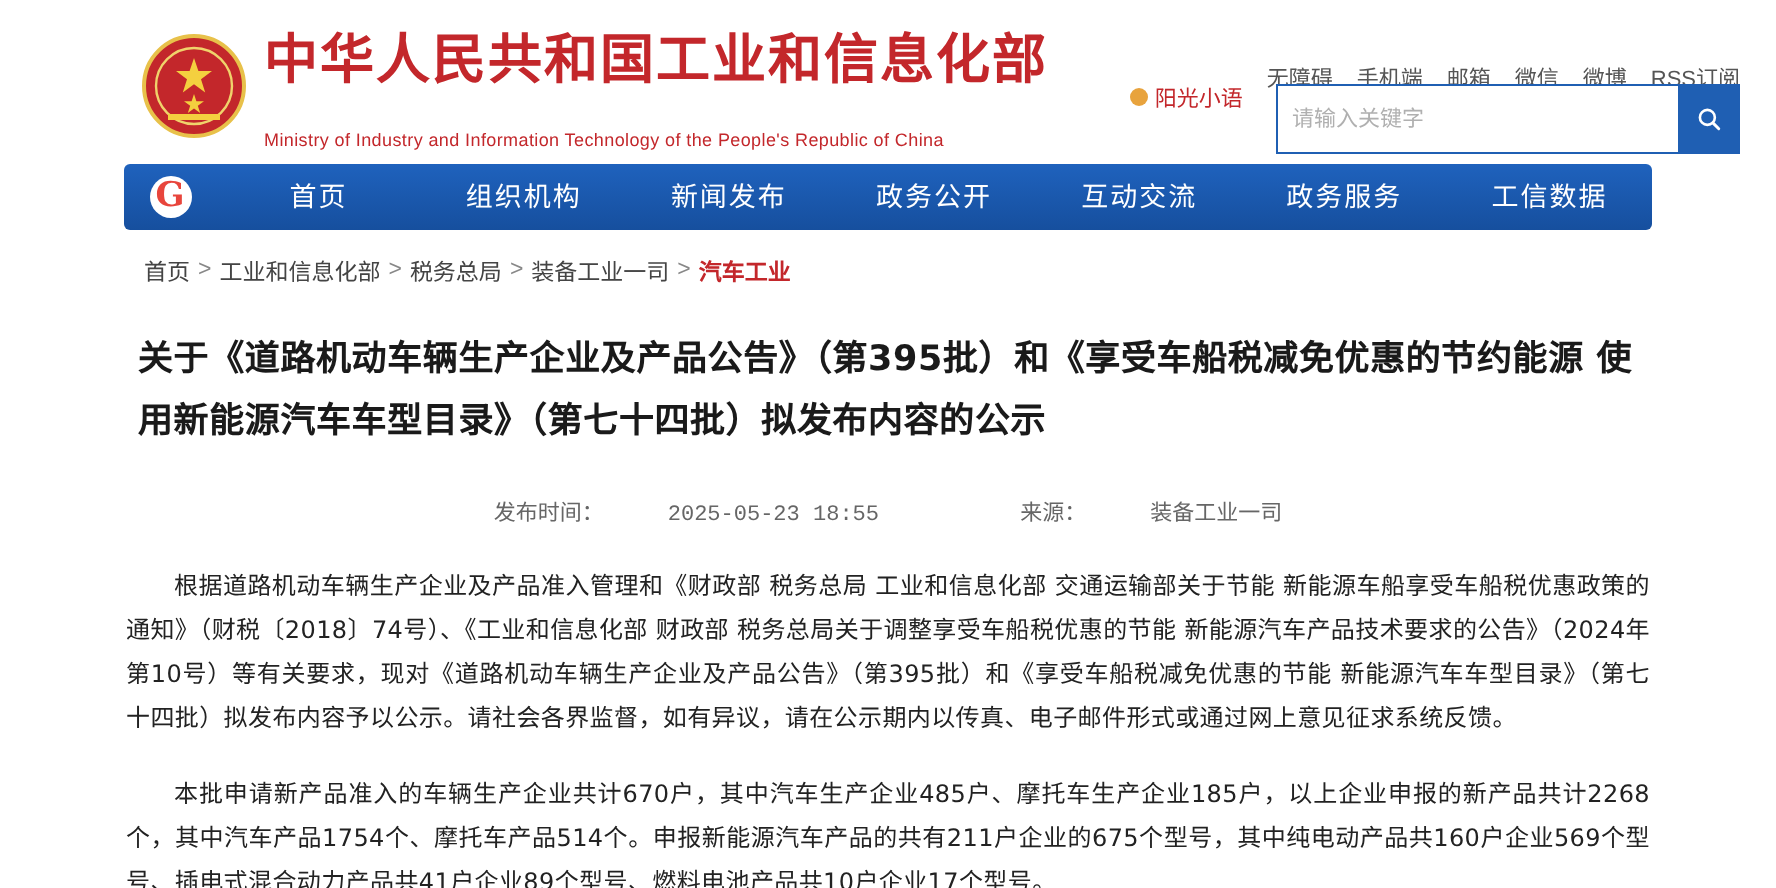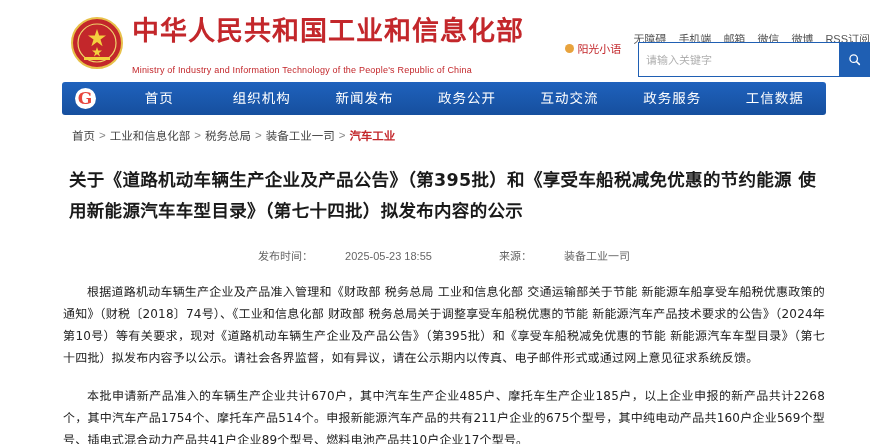--- a/index.html
+++ b/index.html
@@ -131,20 +131,21 @@
     color: #1a1a1a;
     line-height: 31px;
     letter-spacing: .3px;
     padding: 0 6px;
   }
   .meta {
     margin-top: 20px;
     text-align: center;
     font-size: 11px;
     color: #666;
+    font-family: Liberation Mono, monospace;
   }
   .meta span { margin: 0 16px; }
   .body {
     margin-top: 18px;
     font-size: 12px;
     color: #222;
     line-height: 22px;
     text-align: justify;
     font-family: "DejaVu Sans", "Liberation Sans", sans-serif;
     letter-spacing: .2px;

